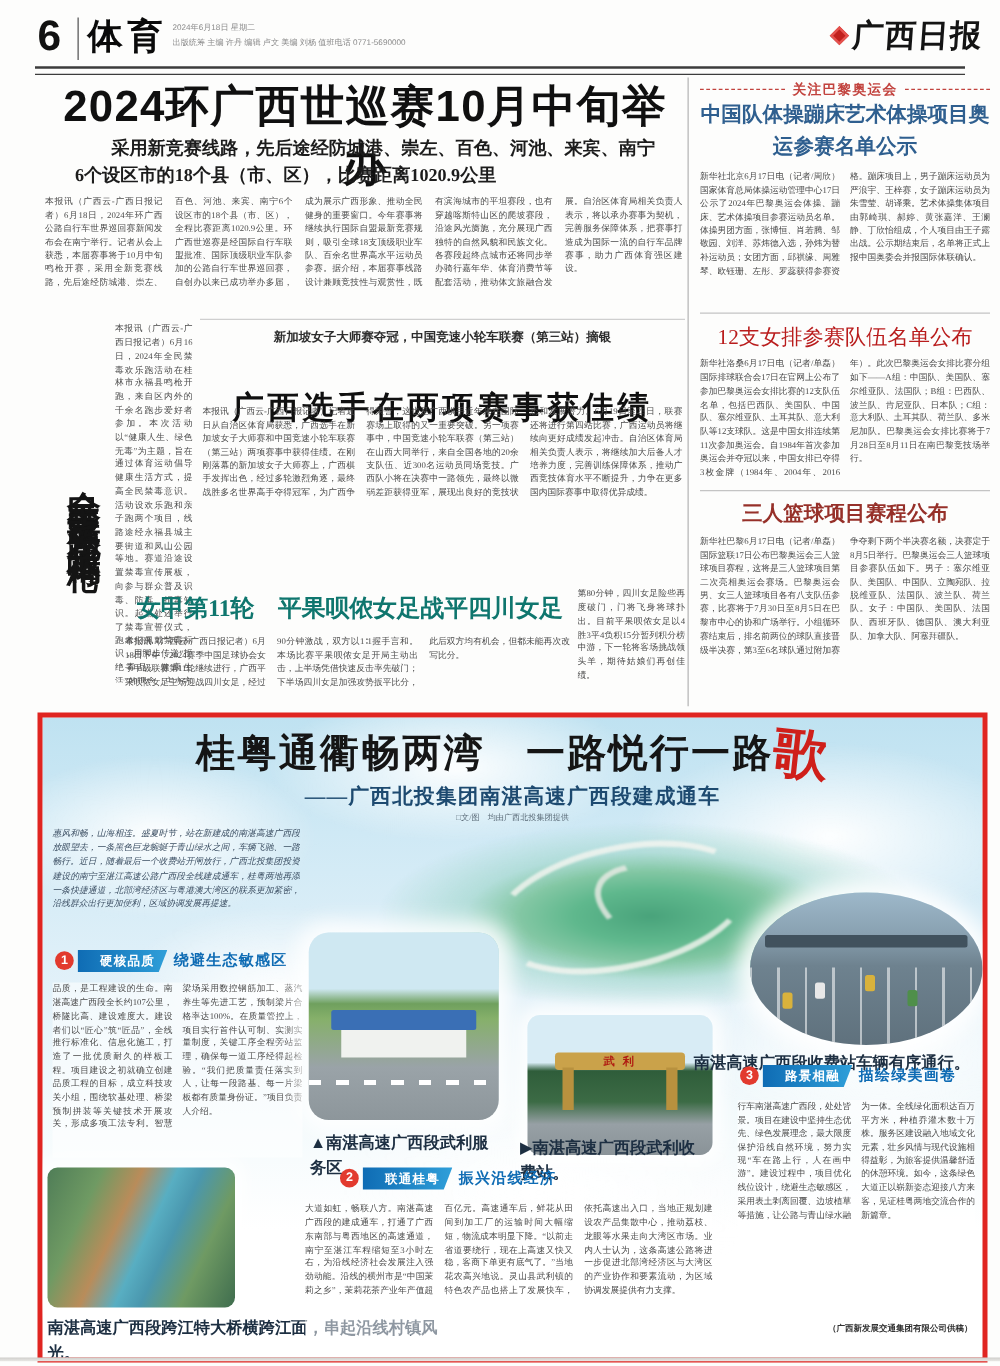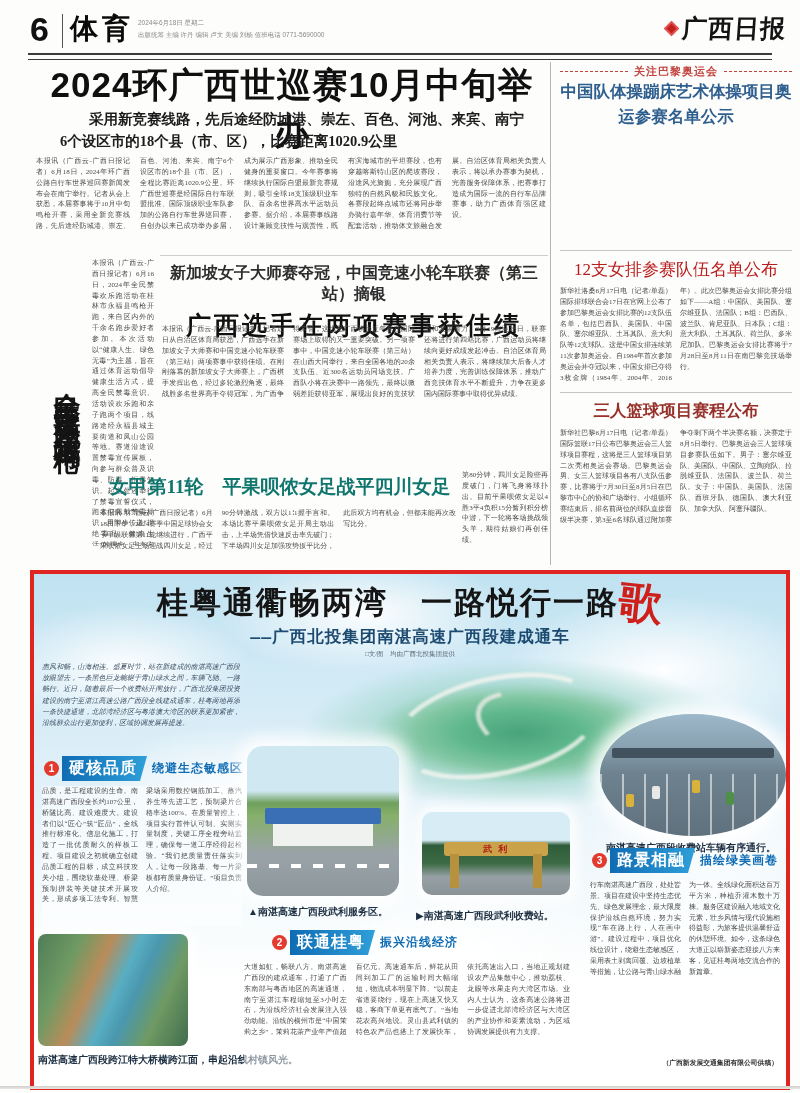--- a/index.html
+++ b/index.html
@@ -28,21 +28,21 @@
   .lead-sub{left:60px;top:108px;width:470px;font-size:14.5px;font-weight:700;line-height:1.55;color:#1c1c1c;text-align:left;text-indent:2em;}
   .lead-body{left:36px;top:156px;width:510px;height:94px;}
 
   
   .vert-hl{left:33px;top:256px;width:52px;height:290px;writing-mode:vertical-rl;
            font-size:27px;font-weight:900;letter-spacing:5px;color:#141414;text-align:center;}
   .vert-body{left:92px;top:258px;width:62px;height:288px;}
 
   
   .mid-rule-t{left:160px;top:255px;width:388px;height:1px;background:#cfcfcf;}
-  .mid-kick{left:160px;top:263px;width:388px;text-align:center;font-size:16px;font-weight:700;color:#2d2d2d;}
+  .mid-kick{left:160px;top:263px;width:388px;text-align:center;font-size:10px;font-weight:700;color:#2d2d2d;}
   .mid-hl{left:160px;top:281px;width:388px;text-align:center;font-size:25px;font-weight:900;letter-spacing:3px;color:#101010;margin-top:28px;}
   .mid-body{left:162px;top:324px;width:384px;height:138px;}
 
   
   .foot-hl{left:100px;top:474px;width:360px;text-align:center;font-size:19px;font-weight:900;color:#0f766e;}
   .foot-body{left:100px;top:508px;width:356px;height:57px;}
   .foot-side{left:462px;top:470px;width:86px;height:96px;}
 
   
   .vsep{left:550px;top:62px;width:1px;height:503px;background:#b5b5b5;}
@@ -58,49 +58,49 @@
   .r-hl3{left:560px;top:400px;width:232px;text-align:center;font-size:16.5px;font-weight:900;color:#963029;}
   .r-body3{left:560px;top:428px;width:232px;height:134px;}
 
   
   .special{left:30px;top:570px;width:752px;height:512px;border:4px solid #e02521;
            background:linear-gradient(180deg,#bfe2f1 0%,#cfe9f5 18%,#e2f1f9 42%,#f3fafc 62%,#ffffff 80%);overflow:hidden;}
   .cloud{position:absolute;border-radius:50%;background:radial-gradient(closest-side,rgba(255,255,255,.96),rgba(255,255,255,0));filter:blur(2px);}
   .sp-title{left:0;top:8px;width:100%;text-align:center;font-weight:900;color:#151515;}
   .sp-title .main{font-size:31px;letter-spacing:2px;font-family:"Liberation Sans",sans-serif;}
   .sp-title .accent{font-size:44px;color:#cf1f1a;font-weight:900;display:inline-block;transform:rotate(6deg) translateY(5px);line-height:0;}
-  .sp-sub{left:0;top:52px;width:100%;text-align:center;font-size:16.5px;font-weight:900;color:#1d4a70;letter-spacing:1px;font-family:Liberation Mono, monospace;}
+  .sp-sub{left:0;top:52px;width:100%;text-align:center;font-size:16.5px;font-weight:900;color:#1d4a70;letter-spacing:1px;}
   .sp-byline{left:0;top:76px;width:100%;text-align:center;font-size:6.5px;color:#5b6b78;}
   .aerial{left:268px;top:84px;width:436px;height:150px;border-radius:50%;
           background:radial-gradient(closest-side,#49a37b 0%,#5fb88d 28%,#83c7a4 48%,rgba(150,210,195,.55) 68%,rgba(200,235,245,0) 100%);
           filter:blur(1px);}
   .aerial .road1,.aerial .road2{position:absolute;border:5px solid rgba(255,255,255,.85);border-radius:50%;}
   .aerial .road1{left:90px;top:18px;width:200px;height:90px;transform:rotate(-12deg);border-color:rgba(245,245,240,.8) transparent rgba(245,245,240,.8) transparent;}
   .aerial .road2{left:170px;top:40px;width:180px;height:70px;transform:rotate(18deg);border-color:transparent rgba(235,235,230,.8) transparent rgba(235,235,230,.8);}
   .sp-intro{left:8px;top:88px;width:198px;height:98px;font-size:7px;line-height:1.6;color:#3c4f63;font-style:italic;overflow:hidden;}
   .badge{display:flex;align-items:center;height:17px;}
   .badge .num{width:15px;height:15px;border-radius:50%;background:#e23a2e;color:#fff;font-size:10px;font-weight:900;
               display:flex;align-items:center;justify-content:center;font-family:"Liberation Sans",sans-serif;margin-right:3px;flex:0 0 auto;}
-  .badge .tag{background:linear-gradient(90deg,#0f6cb4,#2f9fd9);color:#fff;font-size:16px;font-weight:900;
-              padding:2px 10px 2px 7px;clip-path:polygon(0 0,100% 0,calc(100% - 7px) 100%,0 100%);letter-spacing:1px;font-family:"Liberation Sans",sans-serif;}
+  .badge .tag{background:linear-gradient(90deg,#0f6cb4,#2f9fd9);color:#fff;font-size:10px;font-weight:900;
+              padding:2px 10px 2px 18px;clip-path:polygon(0 0,100% 0,calc(100% - 7px) 100%,0 100%);letter-spacing:1px;font-family:"Liberation Sans",sans-serif;}
   .badge .rest{color:#0f6cb4;font-size:12px;font-weight:900;margin-left:5px;letter-spacing:1px;font-family:"Liberation Sans",sans-serif;}
   .sec1-badge{left:10px;top:186px;}
   .sec1-body{left:8px;top:212px;width:200px;height:140px;background:rgba(255,255,255,.55);}
   .photo-bridge{left:4px;top:360px;width:150px;height:112px;border-radius:8px;box-shadow:0 0 14px 8px rgba(255,255,255,.8);
         background:linear-gradient(115deg,#4f7d57 0%,#6f9a63 22%,#b98c5a 38%,#58aec2 52%,#4a97ae 62%,#6f9a63 78%,#3f6d4e 100%);}
-  .cap{font-size:10px;font-weight:700;color:#1d2f42;line-height:1.5;}
+  .cap{font-size:13px;font-weight:700;color:#1d2f42;line-height:1.5;}
   .cap-bridge{left:4px;top:478px;width:330px;}
   .photo-service{left:213px;top:172px;width:152px;height:150px;border-radius:16px;box-shadow:0 0 16px 10px rgba(255,255,255,.85);overflow:hidden;
         background:linear-gradient(180deg,#cfe8f2 0%,#cfe8f2 30%,#6fa05e 38%,#86b06a 46%,#9aa3a8 72%,#8d969b 100%);}
   .photo-service .roof{position:absolute;left:18px;top:62px;width:116px;height:16px;background:#3a6fb5;border-radius:2px;}
   .photo-service .wall{position:absolute;left:26px;top:78px;width:100px;height:22px;background:#f0f2ef;}
   .photo-service .lane{position:absolute;left:0;top:118px;width:100%;height:4px;
         background:repeating-linear-gradient(90deg,#fff 0 10px,transparent 10px 22px);}
   .cap-a{left:214px;top:330px;width:150px;text-align:left;}
-  .photo-arch{left:388px;top:238px;width:148px;height:83px;border-radius:10px;box-shadow:0 0 14px 8px rgba(255,255,255,.85);overflow:hidden;
+  .photo-arch{left:388px;top:238px;width:148px;height:112px;border-radius:10px;box-shadow:0 0 14px 8px rgba(255,255,255,.85);overflow:hidden;
         background:linear-gradient(180deg,#d8ecf5 0%,#d8ecf5 34%,#2f5d3a 40%,#3c6b45 62%,#97a0a5 78%,#8a9398 100%);}
   .photo-arch .bar{position:absolute;left:22px;top:30px;width:104px;height:14px;background:#caa24a;border-radius:3px;
         display:flex;align-items:center;justify-content:center;color:#b01d12;font-size:9px;font-weight:900;letter-spacing:2px;}
   .photo-arch .pl,.photo-arch .pr{position:absolute;top:42px;width:9px;height:34px;background:#b8913e;}
   .photo-arch .pl{left:28px;} .photo-arch .pr{right:28px;}
   .cap-b{left:382px;top:334px;width:152px;text-align:left;}
   .sec2-badge{left:238px;top:360px;}
   .sec2-body{left:210px;top:388px;width:326px;height:106px;background:rgba(255,255,255,.5);}
   .photo-toll{left:566px;top:140px;width:186px;height:122px;border-radius:50%;box-shadow:0 0 16px 10px rgba(255,255,255,.9);overflow:hidden;
         background:linear-gradient(180deg,#9db8ca 0%,#8aa2b2 26%,#6e828f 48%,#5f717d 100%);}
@@ -151,20 +151,21 @@
   <div class="abs foot-body body-text jt cols3">本报讯（广西云-广西日报记者）6月18日下午，2024赛季中国足球协会女子甲级联赛第11轮继续进行，广西平果呗侬女足主场迎战四川女足，经过90分钟激战，双方以1∶1握手言和。本场比赛平果呗侬女足开局主动出击，上半场凭借快速反击率先破门；下半场四川女足加强攻势扳平比分，此后双方均有机会，但都未能再次改写比分。</div>
   <div class="abs foot-side body-text jt">第80分钟，四川女足险些再度破门，门将飞身将球扑出。目前平果呗侬女足以4胜3平4负积15分暂列积分榜中游，下一轮将客场挑战领头羊，期待姑娘们再创佳绩。</div>
 
   <div class="abs vsep"></div>
   <div class="abs olabel">
     <span class="dash"></span>
     <span class="txt">关注巴黎奥运会</span>
     <span class="dash"></span>
   </div>
   <div class="abs r-hl1">中国队体操蹦床艺术体操项目奥运参赛名单公示</div>
+  <div class="abs r-body1 body-text jt cols2">新华社北京6月17日电（记者/周欣）国家体育总局体操运动管理中心17日公示了2024年巴黎奥运会体操、蹦床、艺术体操项目参赛运动员名单。体操男团方面，张博恒、肖若腾、邹敬园、刘洋、苏炜德入选，孙炜为替补运动员；女团方面，邱祺缘、周雅琴、欧钰珊、左彤、罗蕊获得参赛资格。蹦床项目上，男子蹦床运动员为严浪宇、王梓赛，女子蹦床运动员为朱雪莹、胡译乘。艺术体操集体项目由郭崎琪、郝婷、黄张嘉洋、王澜静、丁欣怡组成，个人项目由王子露出战。公示期结束后，名单将正式上报中国奥委会并报国际体联确认。</div>
   <div class="abs r-rule1"></div>
   <div class="abs r-hl2">12支女排参赛队伍名单公布</div>
   <div class="abs r-body2 body-text jt cols2">新华社洛桑6月17日电（记者/单磊）国际排球联合会17日在官网上公布了参加巴黎奥运会女排比赛的12支队伍名单，包括巴西队、美国队、中国队、塞尔维亚队、土耳其队、意大利队等12支球队。这是中国女排连续第11次参加奥运会。自1984年首次参加奥运会并夺冠以来，中国女排已夺得3枚金牌（1984年、2004年、2016年）。此次巴黎奥运会女排比赛分组如下——A组：中国队、美国队、塞尔维亚队、法国队；B组：巴西队、波兰队、肯尼亚队、日本队；C组：意大利队、土耳其队、荷兰队、多米尼加队。巴黎奥运会女排比赛将于7月28日至8月11日在南巴黎竞技场举行。</div>
   <div class="abs r-rule2"></div>
   <div class="abs r-hl3">三人篮球项目赛程公布</div>
   <div class="abs r-body3 body-text jt cols2">新华社巴黎6月17日电（记者/单磊）国际篮联17日公布巴黎奥运会三人篮球项目赛程，这将是三人篮球项目第二次亮相奥运会赛场。巴黎奥运会男、女三人篮球项目各有八支队伍参赛，比赛将于7月30日至8月5日在巴黎市中心的协和广场举行。小组循环赛结束后，排名前两位的球队直接晋级半决赛，第3至6名球队通过附加赛争夺剩下两个半决赛名额，决赛定于8月5日举行。巴黎奥运会三人篮球项目参赛队伍如下。男子：塞尔维亚队、美国队、中国队、立陶宛队、拉脱维亚队、法国队、波兰队、荷兰队。女子：中国队、美国队、法国队、西班牙队、德国队、澳大利亚队、加拿大队、阿塞拜疆队。</div>
 
   <div class="abs special">
     <div class="cloud" style="left:-40px;top:30px;width:260px;height:130px;"></div>
     <div class="cloud" style="left:180px;top:-20px;width:300px;height:120px;"></div>

